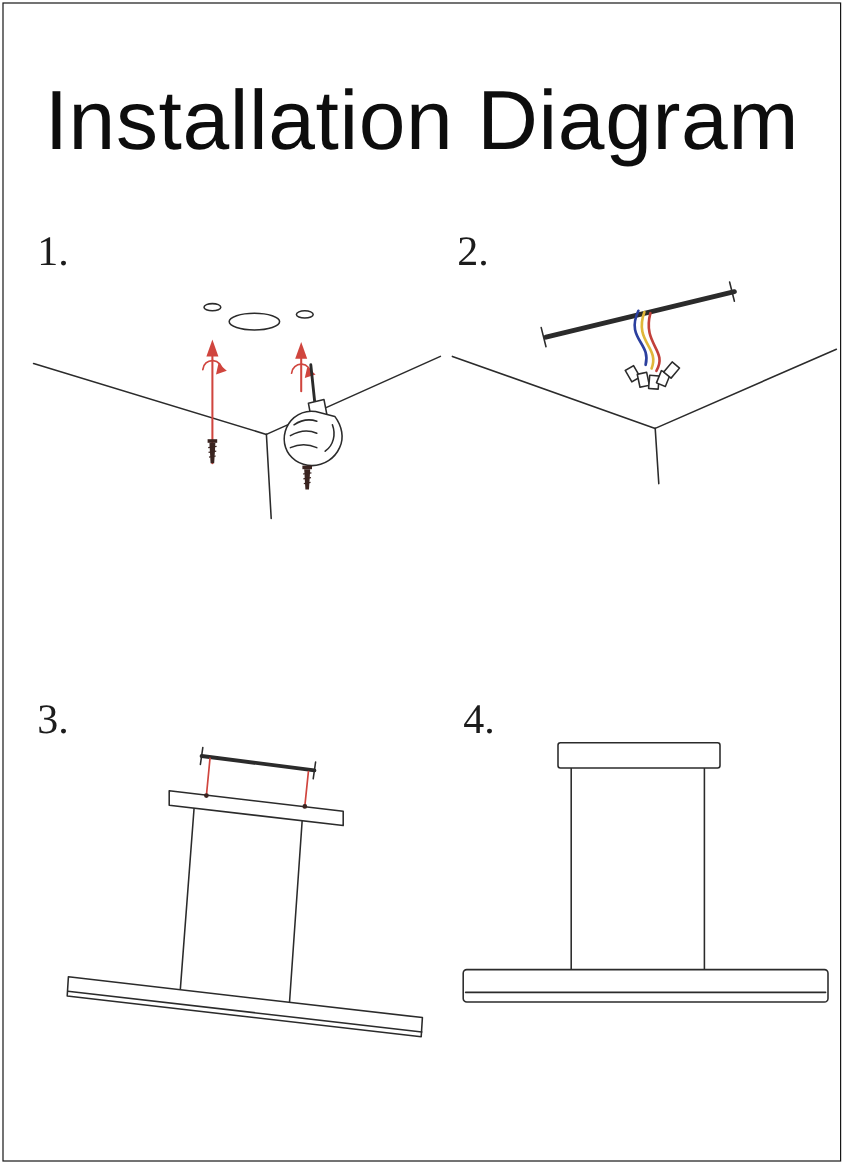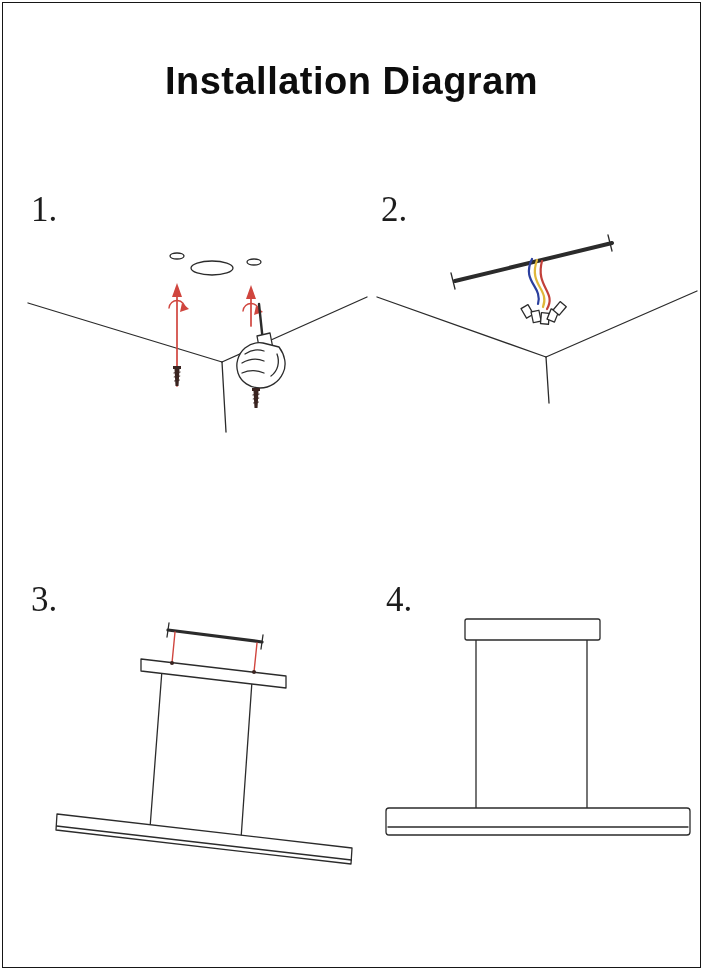--- a/index.html
+++ b/index.html
@@ -8,21 +8,21 @@
   :root{
     --color-line:#2b2b2b;
     --color-accent-red:#d0453e;
     --color-screw-dark:#3a2420;
     --color-wire-blue:#2b3f9e;
     --color-wire-yellow:#e0b73a;
     --color-wire-red:#c2403a;
   }
   .frame{position:absolute;inset:2px;border:1px solid #161616;pointer-events:none}
   .title{position:absolute;top:60px;left:0;width:100%;text-align:center;
-    font-size:38px;color:#0d0d0d;letter-spacing:.5px;font-weight:700}
+    font-size:70px;color:#0d0d0d;letter-spacing:.5px;font-weight:400}
   .step{position:absolute}
   .s1{left:25px;top:190px;width:345px;height:280px}
   .s2{left:375px;top:190px;width:325px;height:230px}
   .s3{left:25px;top:580px;width:345px;height:310px}
   .s4{left:380px;top:580px;width:320px;height:310px}
   .step-label{position:absolute;left:6px;top:0;
     font-family:"Liberation Serif","DejaVu Serif",serif;font-size:35px;color:#1c1c1c}
   .step svg{position:absolute;left:0;top:0}
   
   .ln{stroke:var(--color-line);stroke-width:1.3;fill:none;stroke-linecap:round;stroke-linejoin:round}

